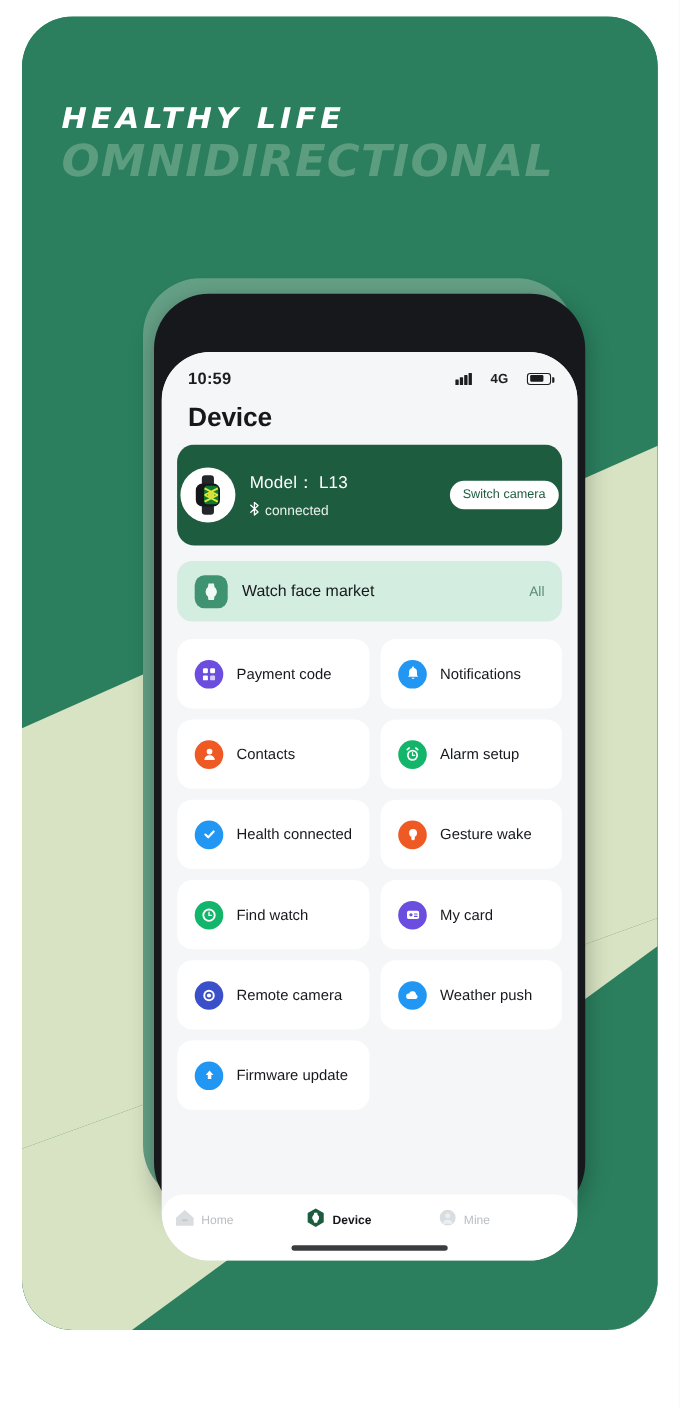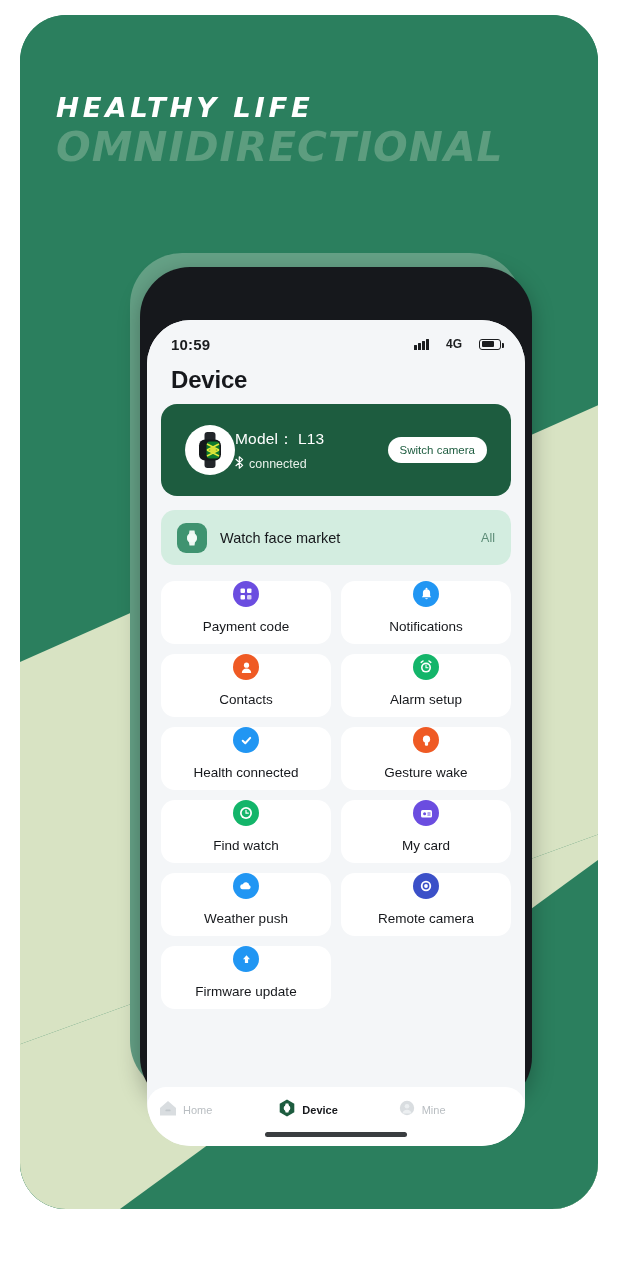--- a/index.html
+++ b/index.html
@@ -104,21 +104,22 @@
     padding:0 14px 0 14px;
     background:#f4f6f8;
   }
 
   
   .device-card{
     background:#1d5c3f;
     border-radius:16px;
     height:92px;
     display:flex; align-items:center;
-    padding:0 24px;
+    padding:0 3px;
+    gap:13px;
     margin-bottom:14px;
   }
   .watch-ava{
     width:50px; height:50px; border-radius:50%;
     background:#ffffff;
     display:flex; align-items:center; justify-content:center;
     flex:0 0 50px;
     overflow:hidden;
   }
   .dev-info{ flex:1 1 auto; min-width:0;}
@@ -159,21 +160,20 @@
     grid-template-columns:1fr 1fr;
     gap:10px 10px;
   }
   .tile{
     background:#ffffff;
     border-radius:14px;
     height:63px;
     display:flex; align-items:center;
     padding:0 16px; gap:12px;
     cursor:pointer;
-    flex-direction:column;
   }
   .tile-ic{ width:26px; height:26px; flex:0 0 26px; border-radius:50%;
             display:flex; align-items:center; justify-content:center;}
   .tile-lb{ font-size:13.5px; color:#16181c; white-space:nowrap;}
   .tile.blank{ background:transparent; }
 
   
   .tabbar{
     flex:0 0 auto;
     background:#ffffff;
@@ -355,37 +355,37 @@
                   <rect x="2" y="4" width="11" height="7.5" rx="1.6" fill="#fff"></rect>
                   <circle cx="5.6" cy="7.7" r="1.5" fill="#6b4de0"></circle>
                   <rect x="8.3" y="6.4" width="3.4" height="1" rx="0.5" fill="#6b4de0"></rect>
                   <rect x="8.3" y="8.6" width="3.4" height="1" rx="0.5" fill="#6b4de0"></rect>
                 </svg>
             </span>
             <span class="tile-lb">My card</span>
           </div>
 
           <div class="tile">
-            <span class="tile-ic" style="background:#2196f3">
-              <svg width="16" height="16" viewBox="0 0 16 16">
-                  <path d="M4.6 11.2a2.5 2.5 0 0 1 .2-5 3.4 3.4 0 0 1 6.5 1 2.1 2.1 0 0 1-.3 4z" fill="#fff"></path>
-                </svg>
-            </span>
-            <span class="tile-lb">Weather push</span>
-          </div>
-
-          <div class="tile">
             <span class="tile-ic" style="background:#3b50c8">
               <svg width="16" height="16" viewBox="0 0 16 16">
                   <circle cx="8" cy="8" r="5.2" fill="#fff"></circle>
                   <circle cx="8" cy="8" r="3.4" fill="#3b50c8"></circle>
                   <circle cx="8" cy="8" r="1.9" fill="#fff"></circle>
                 </svg>
             </span>
             <span class="tile-lb">Remote camera</span>
+          </div>
+
+          <div class="tile">
+            <span class="tile-ic" style="background:#2196f3">
+              <svg width="16" height="16" viewBox="0 0 16 16">
+                  <path d="M4.6 11.2a2.5 2.5 0 0 1 .2-5 3.4 3.4 0 0 1 6.5 1 2.1 2.1 0 0 1-.3 4z" fill="#fff"></path>
+                </svg>
+            </span>
+            <span class="tile-lb">Weather push</span>
           </div>
 
           <div class="tile">
             <span class="tile-ic" style="background:#2196f3">
               <svg width="15" height="15" viewBox="0 0 15 15">
                   <path d="M7.5 3.2 L11 7.2 H9.1 v3.8 H5.9 V7.2 H4z" fill="#fff"></path>
                 </svg>
             </span>
             <span class="tile-lb">Firmware update</span>
           </div>

